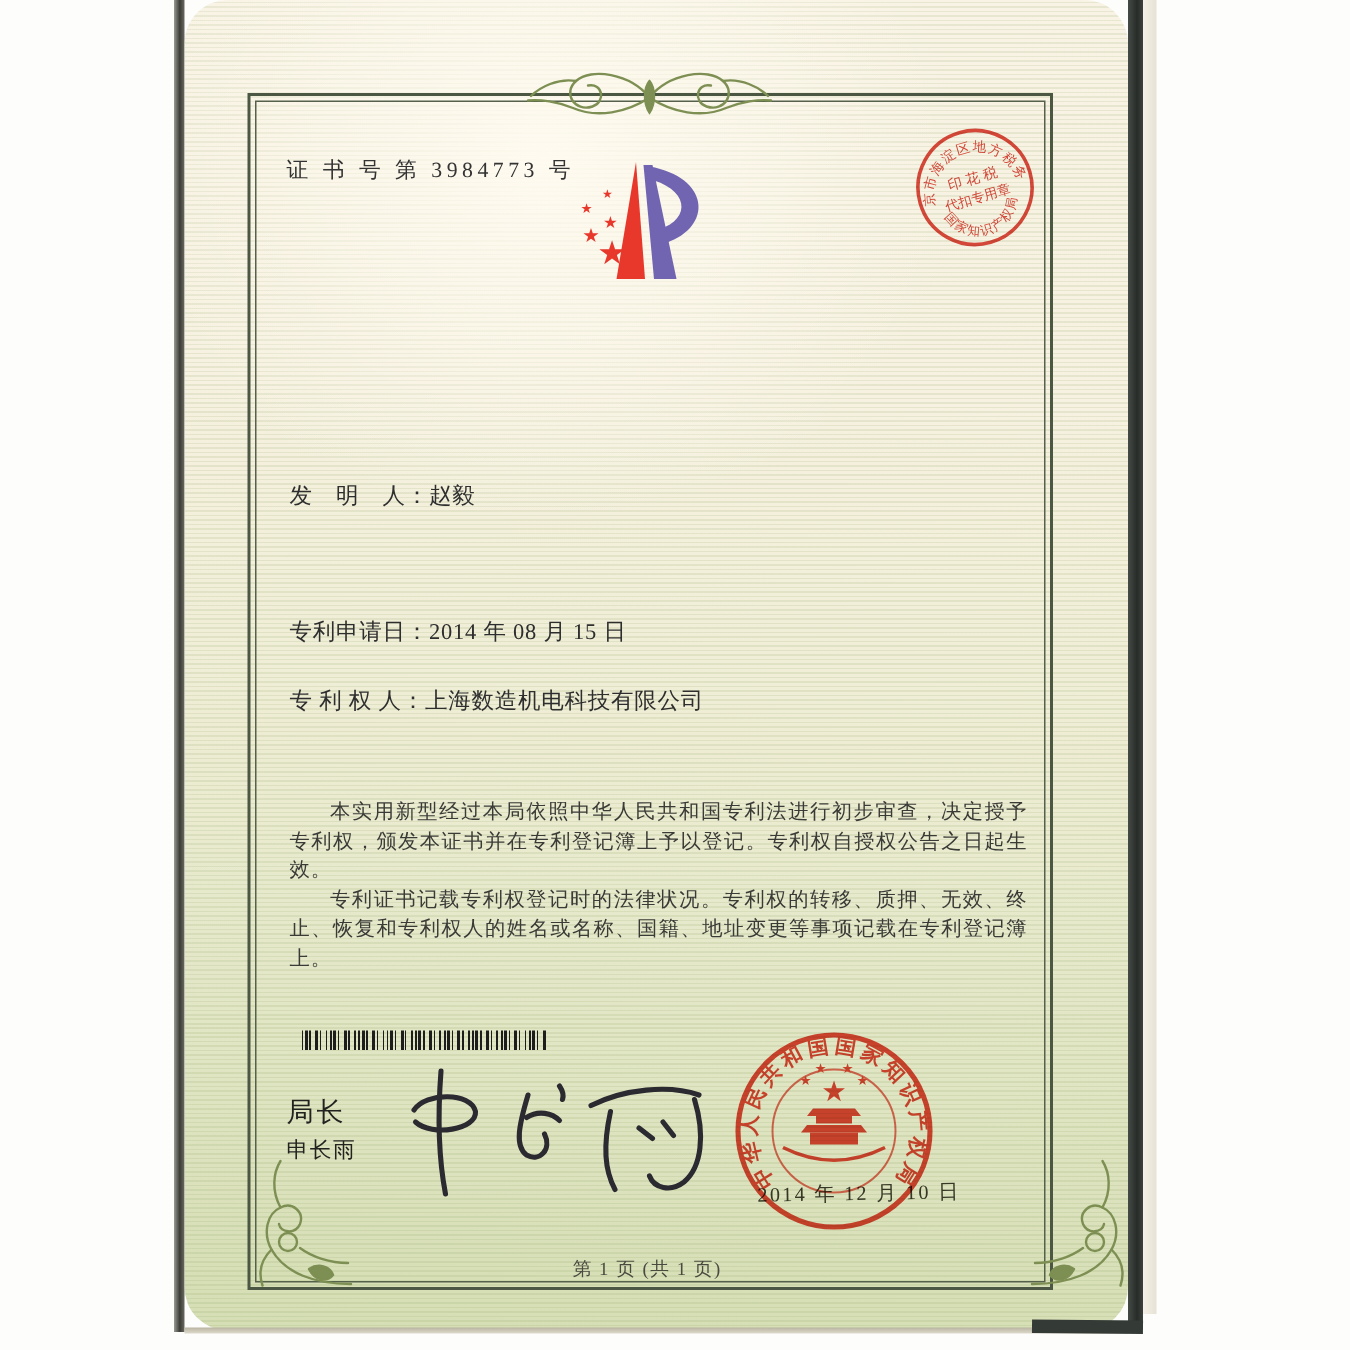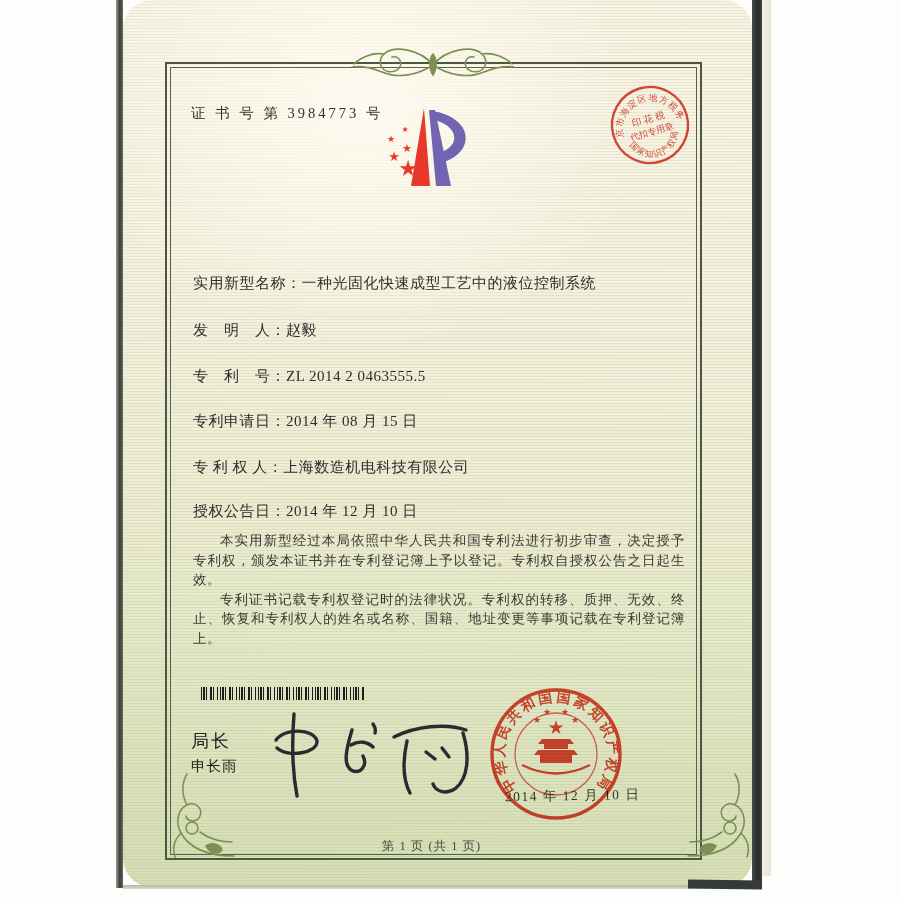--- a/index.html
+++ b/index.html
@@ -136,26 +136,23 @@
       <g fill="#e8382b" font-family="DejaVu Sans, sans-serif" text-anchor="middle">
         <text x="30" y="70" font-size="22">★</text>
         <text x="16" y="55" font-size="13">★</text>
         <text x="29" y="46" font-size="11">★</text>
         <text x="13" y="36" font-size="9">★</text>
         <text x="27" y="26" font-size="8">★</text>
       </g>
     </svg>
 
 
-    <div class="field" style="top:274px;"><span class="lab">实用新型名称：</span><span>一种光固化快速成型工艺中的液位控制系统</span></div>
     <div class="field" style="top:321px;"><span class="lab">发　明　人：</span><span>赵毅</span></div>
-    <div class="field" style="top:367px;"><span class="lab">专　利　号：</span><span>ZL 2014 2 0463555.5</span></div>
     <div class="field" style="top:412px;"><span class="lab">专利申请日：</span><span>2014 年 08 月 15 日</span></div>
     <div class="field" style="top:458px;font-family:Liberation Serif, serif;"><span class="lab">专 利 权 人：</span><span>上海数造机电科技有限公司</span></div>
-    <div class="field" style="top:502px;"><span class="lab">授权公告日：</span><span>2014 年 12 月 10 日</span></div>
 
     <div class="paras">
       <p>本实用新型经过本局依照中华人民共和国专利法进行初步审查，决定授予专利权，颁发本证书并在专利登记簿上予以登记。专利权自授权公告之日起生效。</p>
       <p>专利证书记载专利权登记时的法律状况。专利权的转移、质押、无效、终止、恢复和专利权人的姓名或名称、国籍、地址变更等事项记载在专利登记簿上。</p>
     </div>
 
     <div class="barcode"></div>
 
     <div class="sig-role">局长</div>
     <div class="sig-name">申长雨</div>

